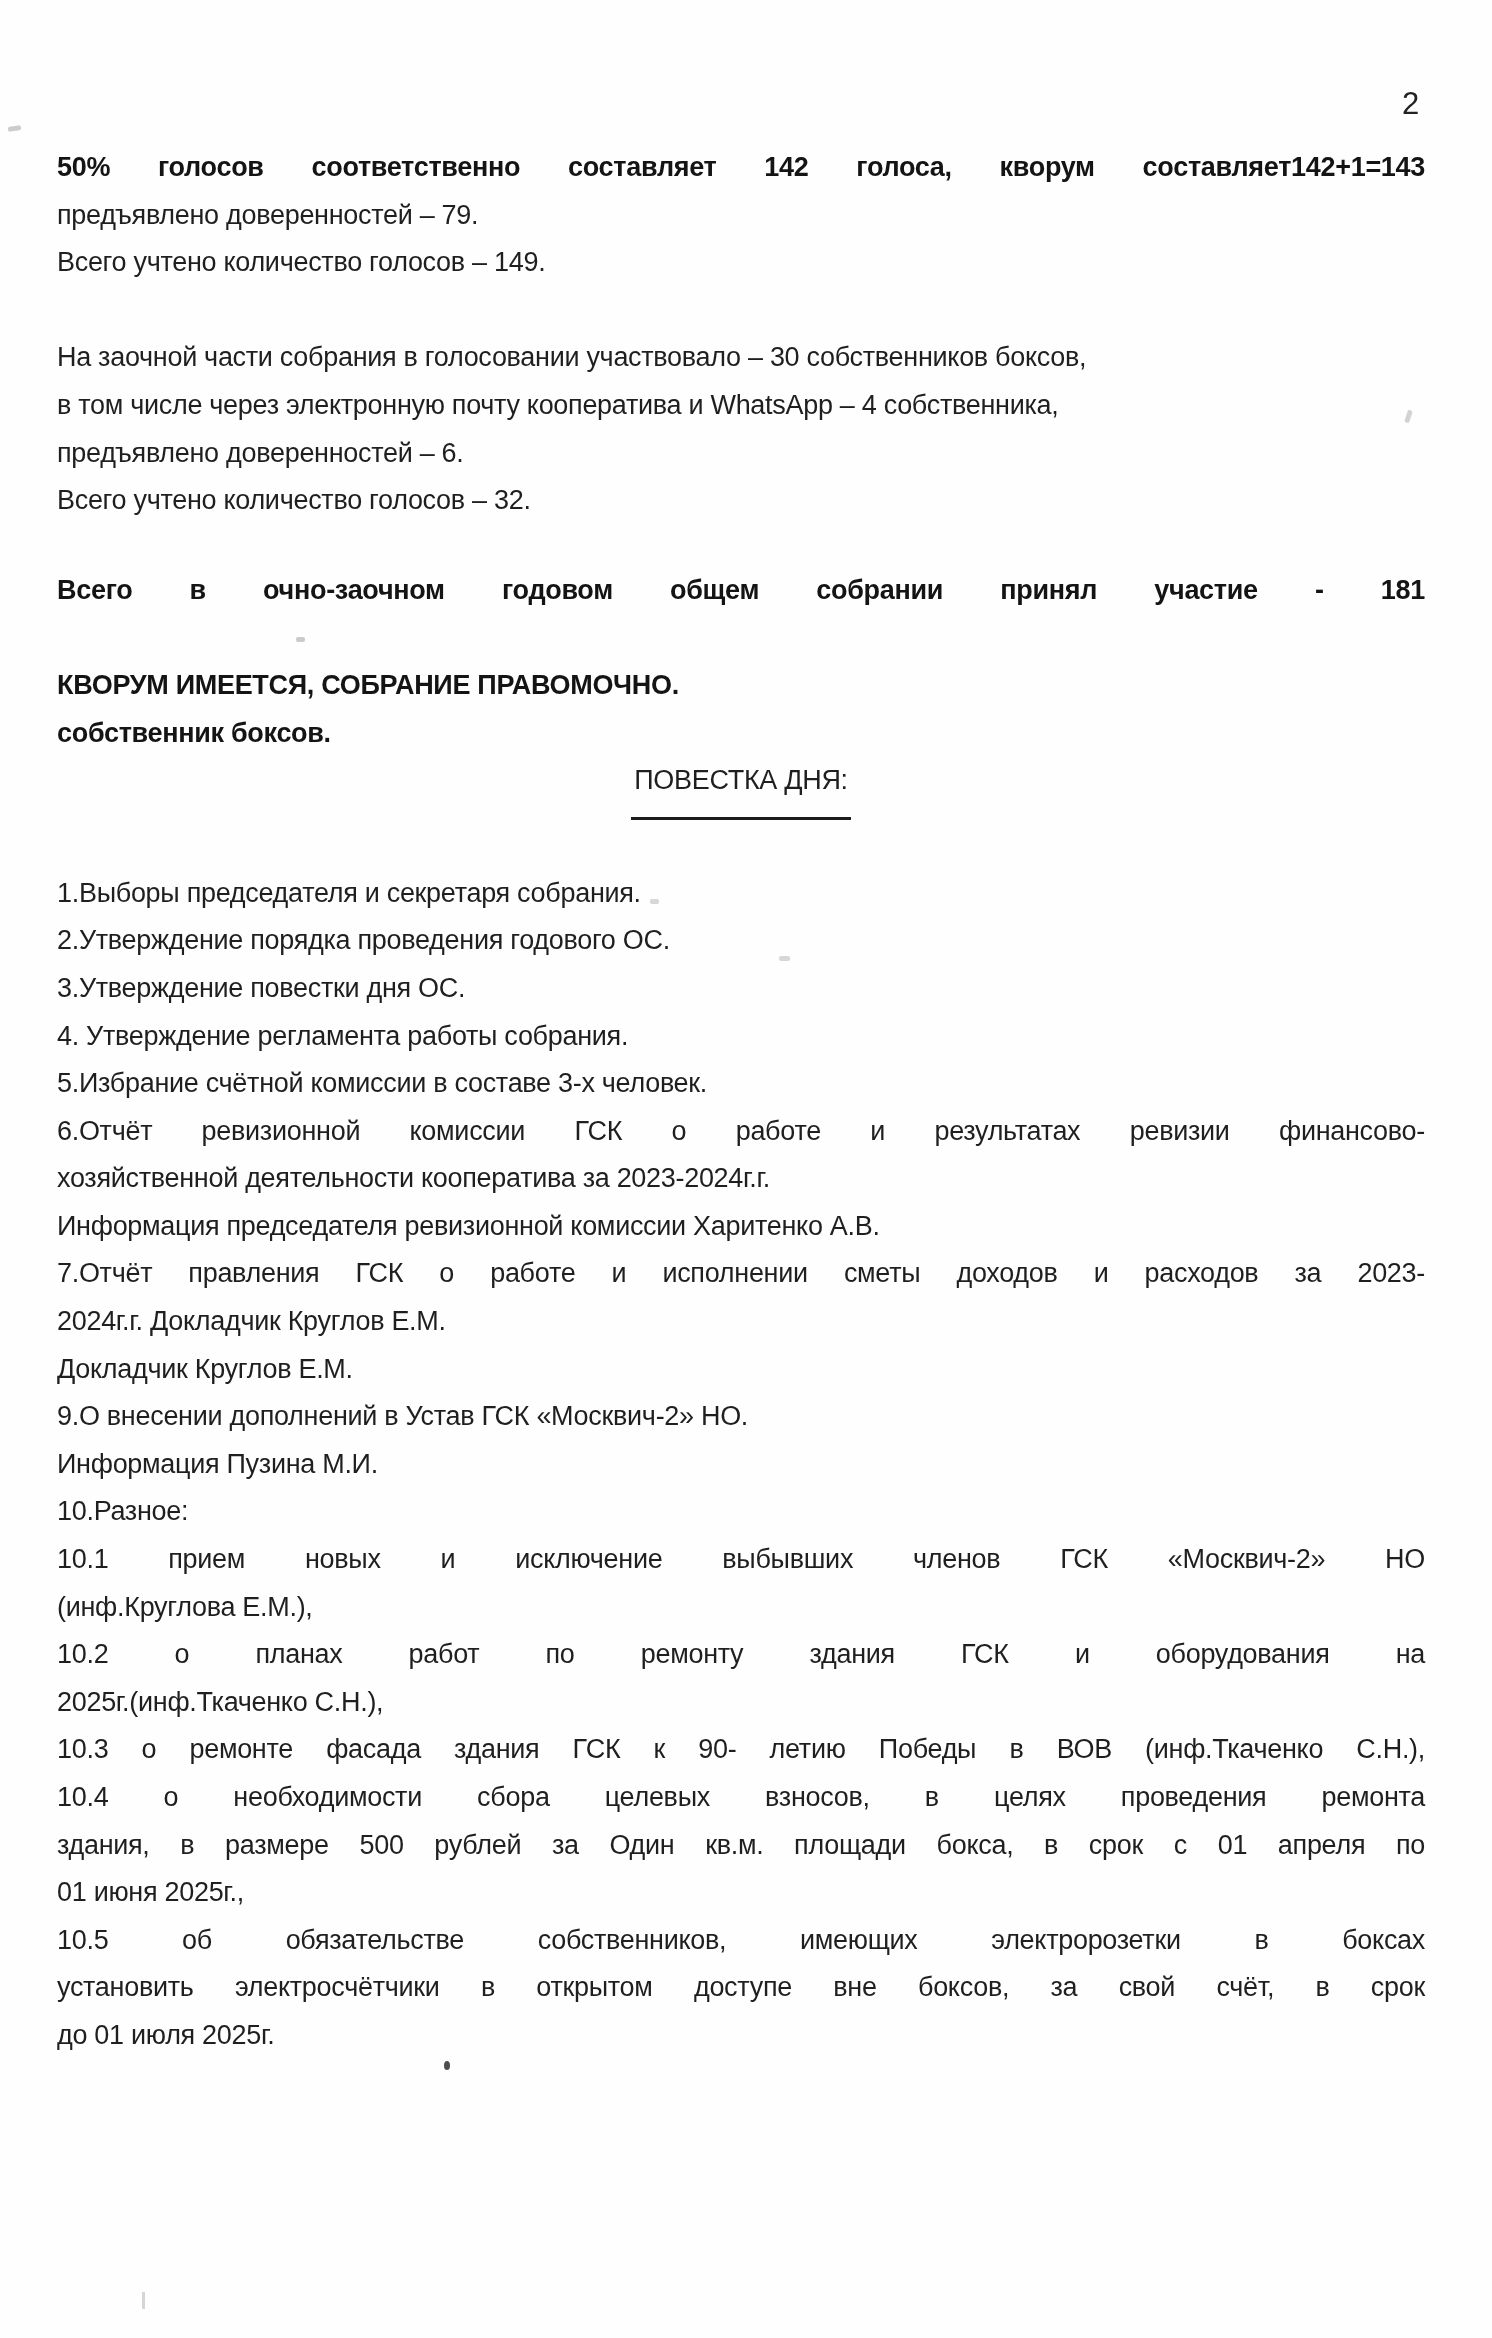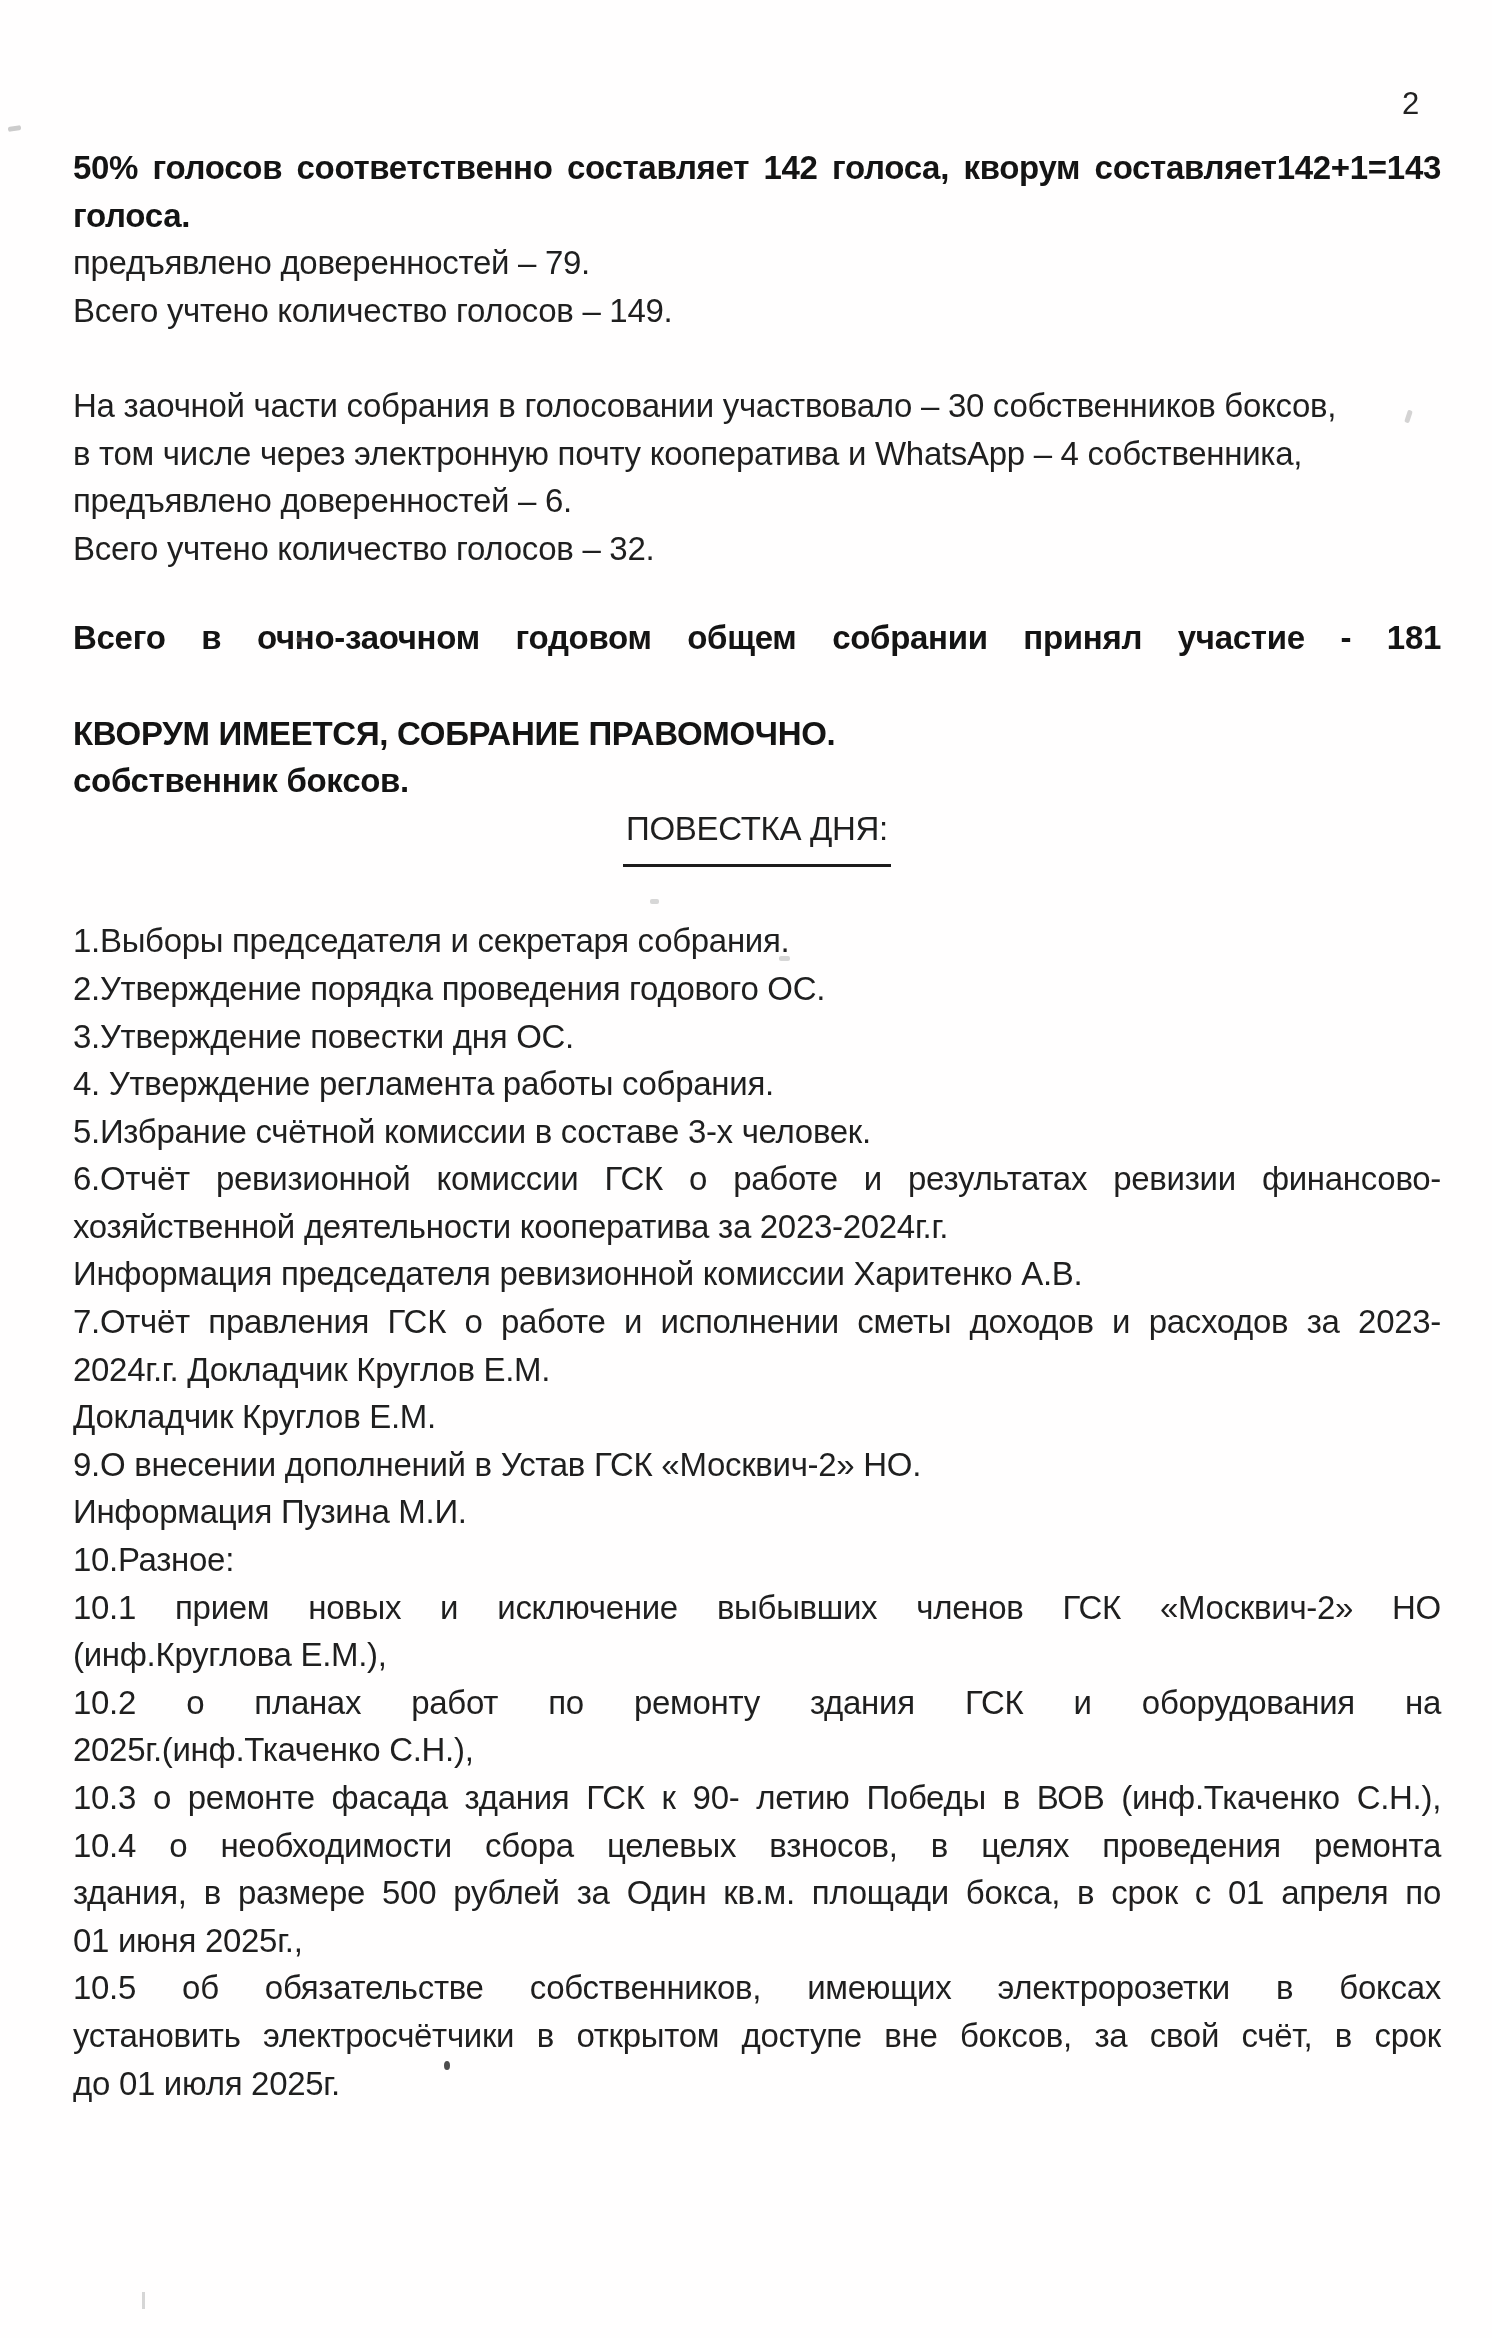--- a/index.html
+++ b/index.html
@@ -15,23 +15,23 @@
   .page-number {
     position: absolute;
     top: 86px;
     left: 1402px;
     font-size: 31px;
     color: #222;
   }
   .content {
     position: absolute;
     top: 144px;
-    left: 73px;
+    left: 57px;
     width: 1368px;
-    font-size: 33px;
+    font-size: 27px;
     line-height: 47.6px;
     letter-spacing: -0.3px;
   }
   .ln { margin: 0; padding: 0; white-space: nowrap; }
   .bold { font-weight: 700; color: #141414; }
   .just {
     white-space: normal;
     text-align: justify;
     text-align-last: justify;
   }
@@ -58,21 +58,20 @@
 </head>
 <body>
 
 <div class="page">
 
   <div class="page-number">2</div>
 
   <div class="content">
 
     <p class="ln bold just">50% голосов соответственно составляет 142 голоса, кворум составляет142+1=143</p>
-    <p class="ln bold">голоса.</p>
     <p class="ln">предъявлено доверенностей – 79.</p>
     <p class="ln">Всего учтено количество голосов – 149.</p>
 
     <p class="ln gap1">На заочной части собрания в голосовании участвовало – 30 собственников боксов,</p>
     <p class="ln">в том числе через электронную почту кооператива и WhatsApp – 4 собственника,</p>
     <p class="ln">предъявлено доверенностей – 6.</p>
     <p class="ln">Всего учтено количество голосов – 32.</p>
 
     <p class="ln bold just gap-total">Всего в очно-заочном годовом общем собрании принял участие - 181</p>
     <p class="ln bold gap-quorum">КВОРУМ ИМЕЕТСЯ, СОБРАНИЕ ПРАВОМОЧНО.</p>

